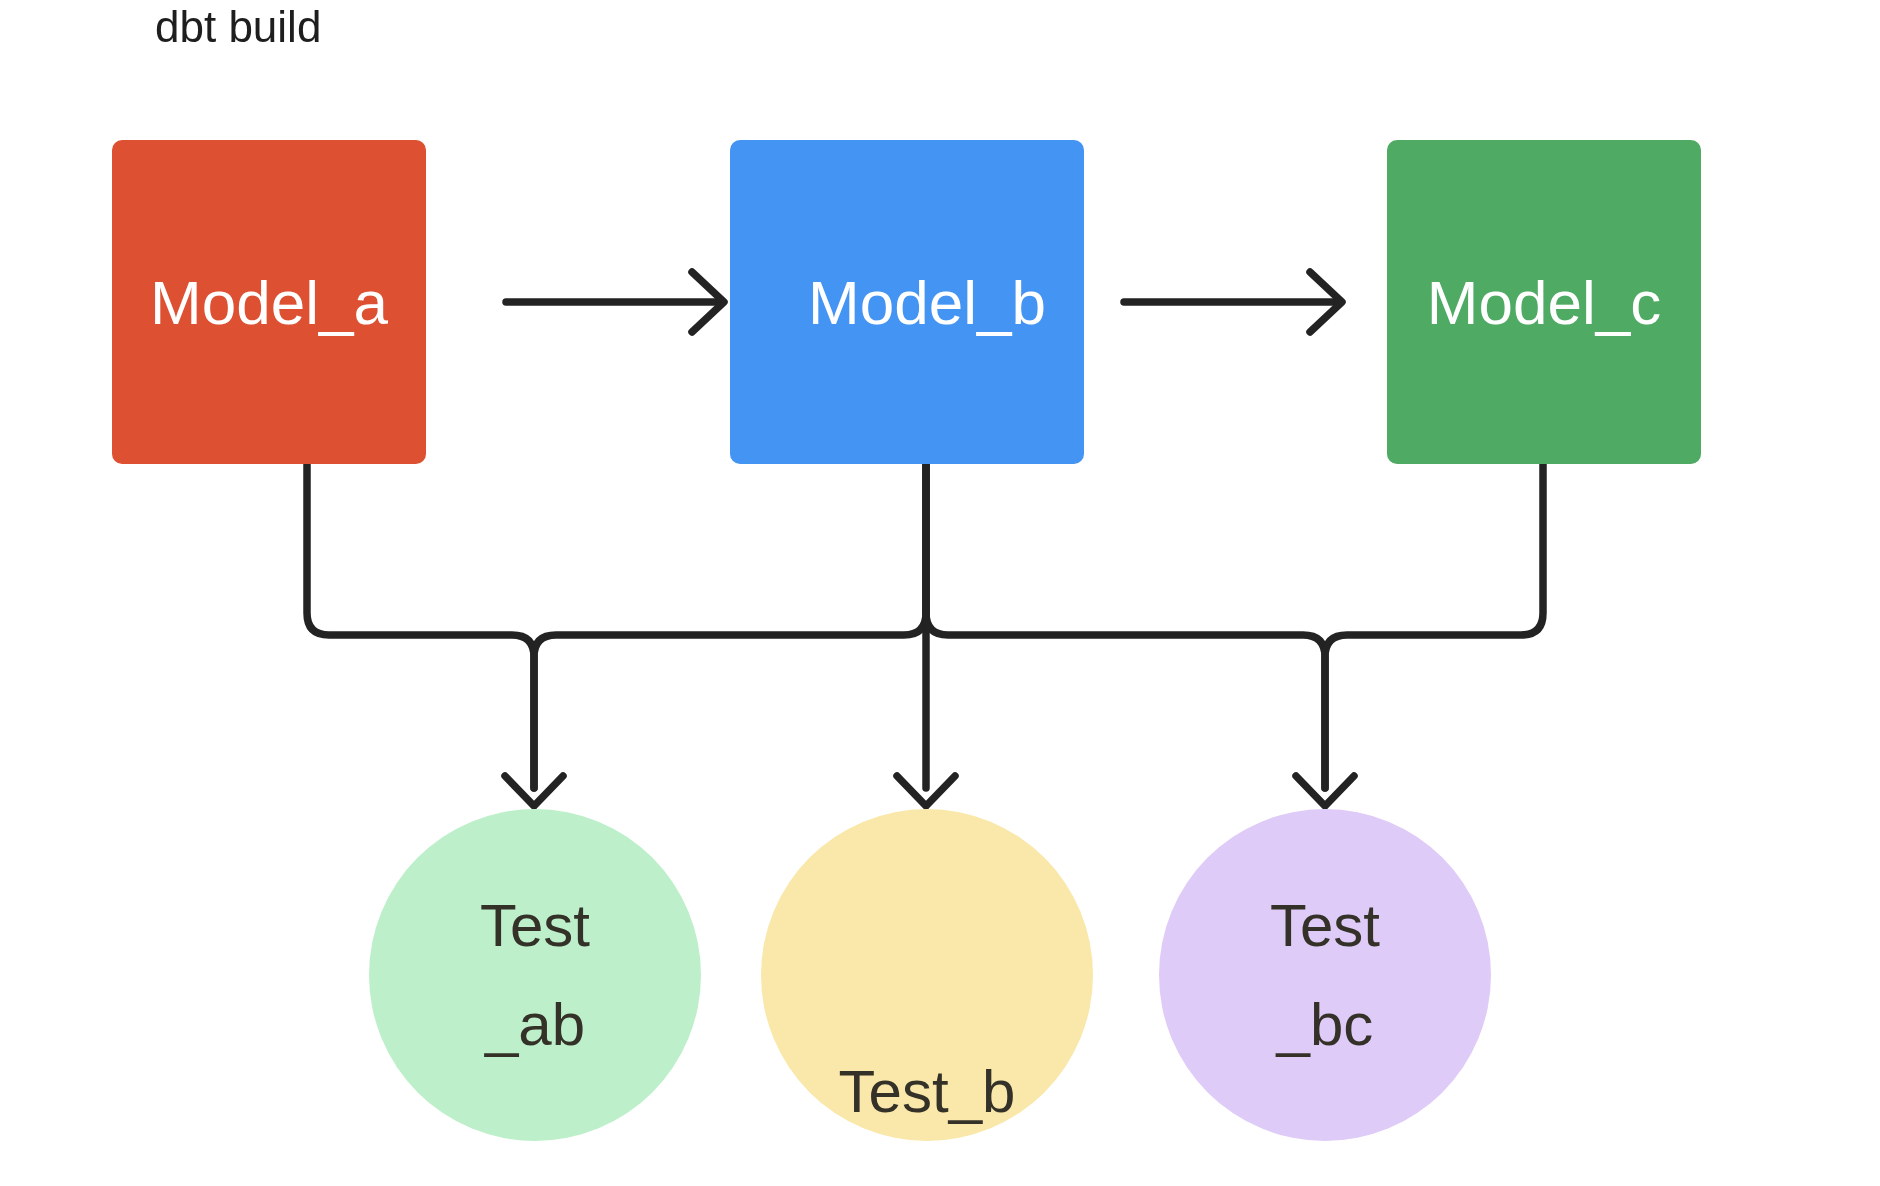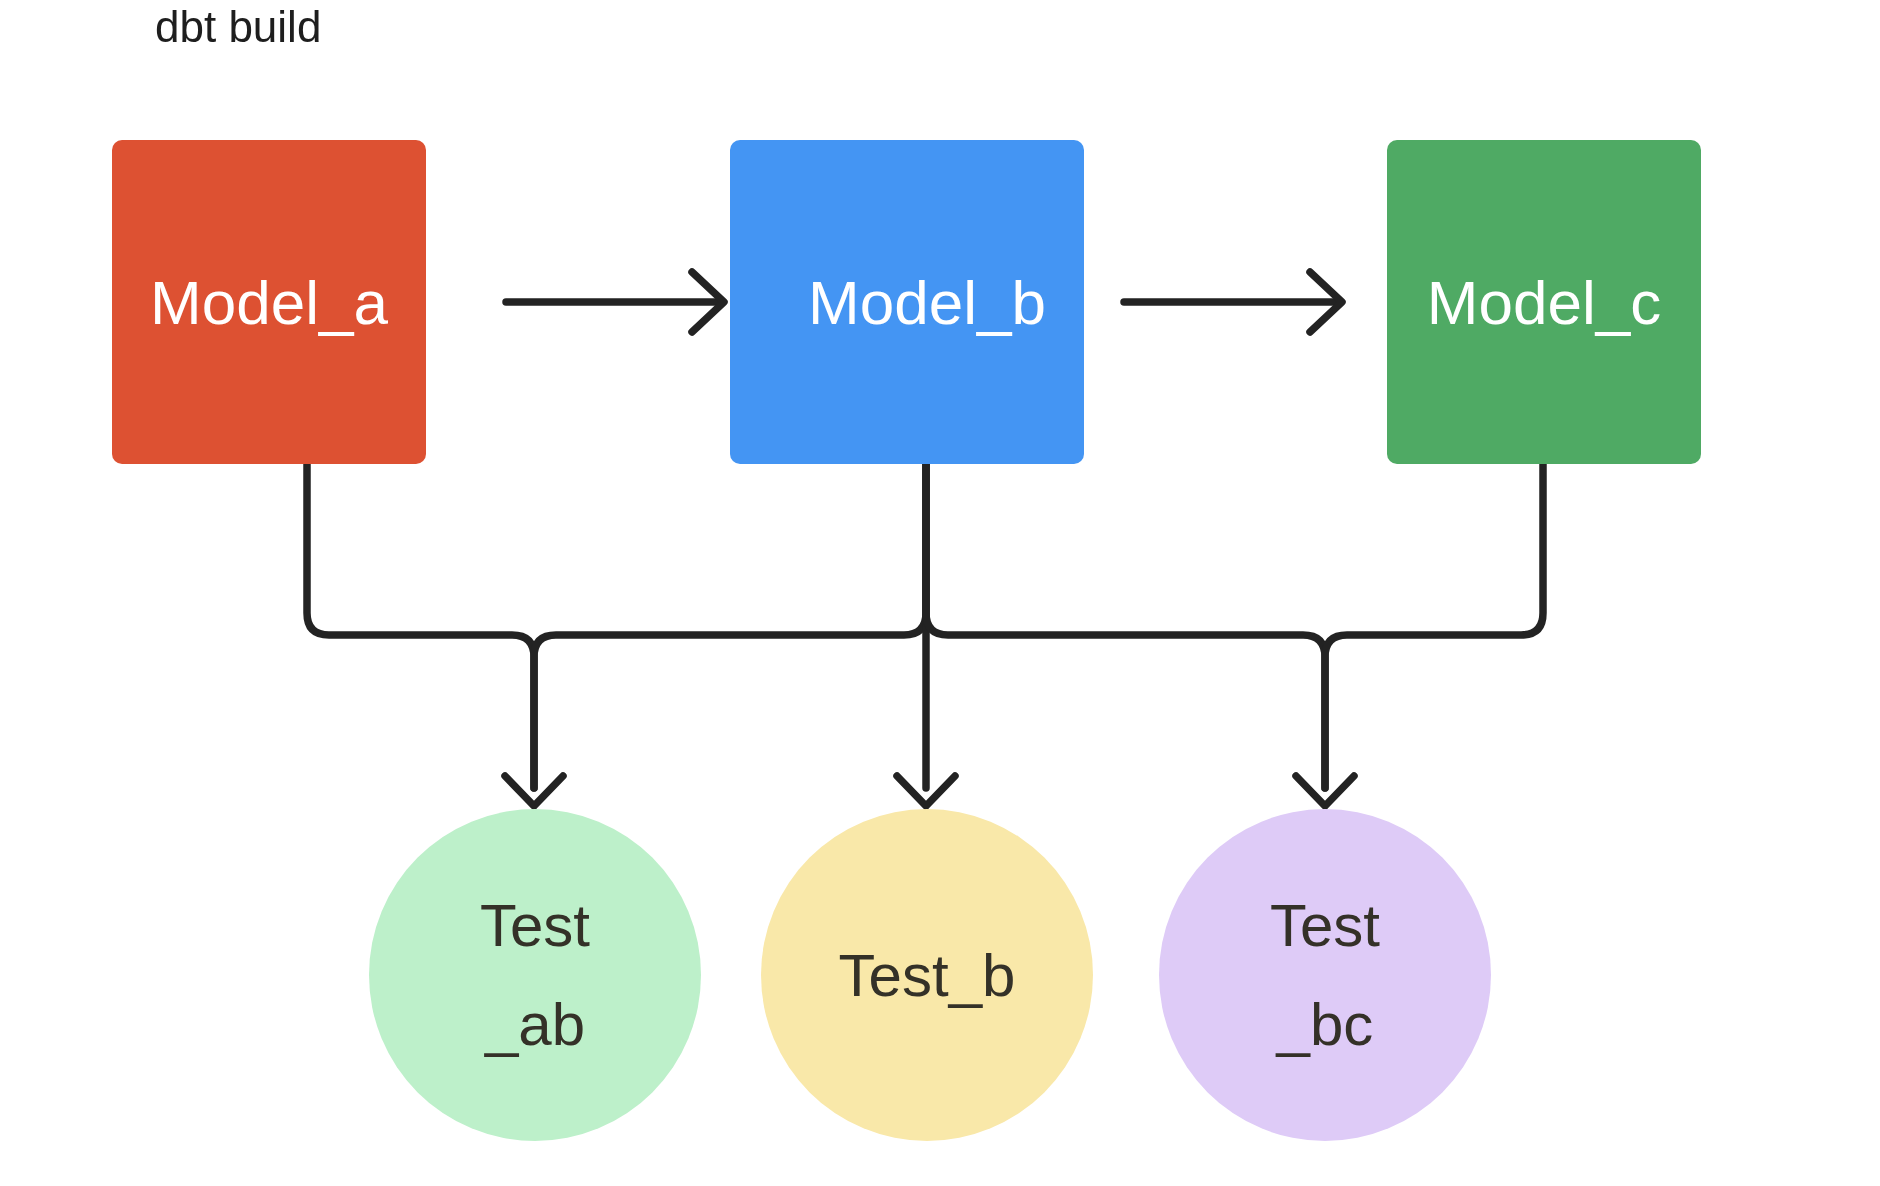--- a/index.html
+++ b/index.html
@@ -65,21 +65,21 @@
     font-weight: 400;
   }
   .test-label span {
     display: block;
     line-height: 99px;
   }
   .node-a { left: 112px; }
   .node-b { left: 730px; }
   .node-c { left: 1347px; }
   .circle-ab { left: 369px; }
-  .circle-b  { left: 761px; }
+  .circle-b  { left: 761px; align-items: flex-end; }
   .circle-bc { left: 1159px; }
 </style>
 </head>
 <body>
 
 <div class="canvas">
 
   <div class="diagram-title" style="color: rgb(30, 30, 30);">dbt build</div>
 
   <svg class="connectors" viewBox="0 0 1880 1186" xmlns="http://www.w3.org/2000/svg">

